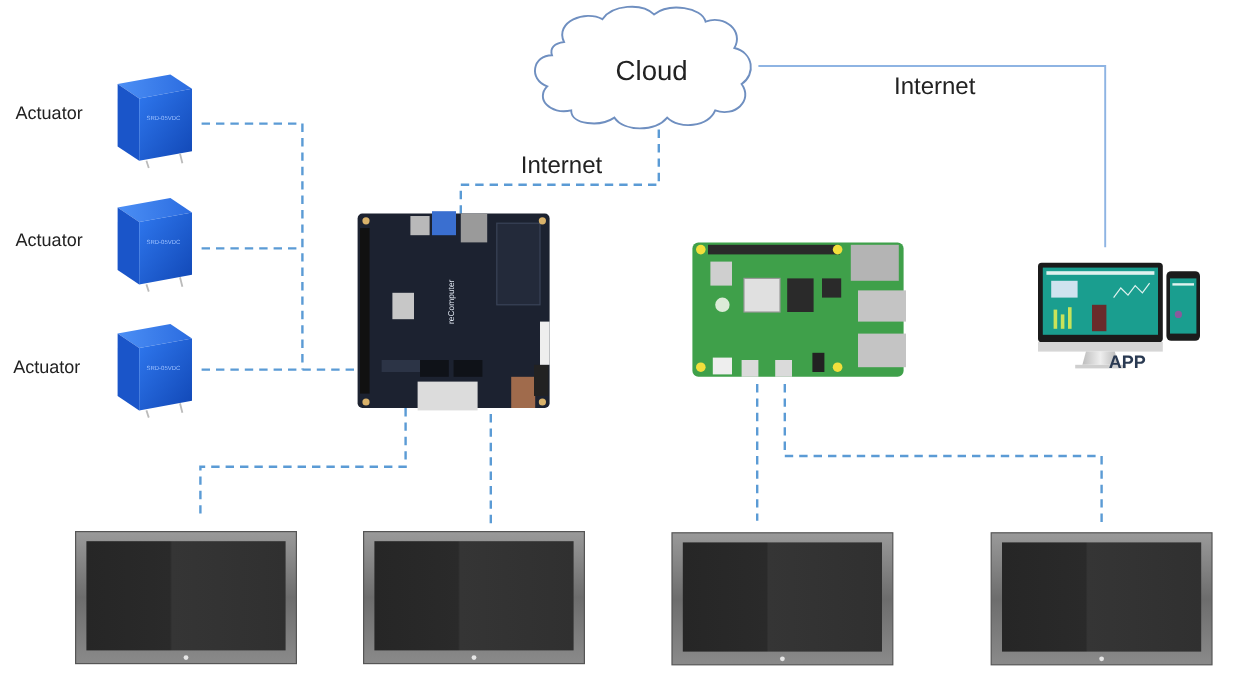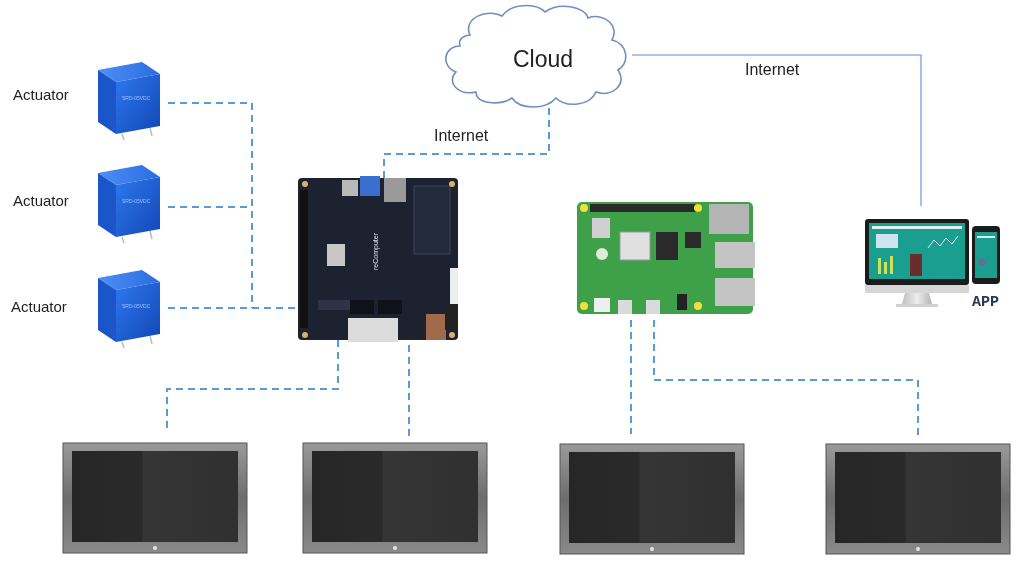--- a/index.html
+++ b/index.html
@@ -1,18 +1,18 @@
 <!DOCTYPE html>
 <html><head>
 <meta charset="utf-8">
 <style>
   html, body { margin:0; padding:0; background:#ffffff; }
   body { width:1030px; height:566px; position:relative; overflow:hidden; font-family:"Liberation Sans", sans-serif; }
   #canvas { position:absolute; left:0; top:0; width:1030px; height:566px; }
-  .label { position:absolute; font-family:"Liberation Sans", sans-serif; color:#222; font-size:16px; }
+  .label { position:absolute; font-family:"Liberation Sans", sans-serif; color:#222; font-size:20px; }
   .app-label { position:absolute; font-family:"Liberation Sans", sans-serif; font-weight:bold; font-size:15px; color:#2a3a52; }
 </style>
 </head>
 <body>
 
 <svg id="canvas" viewBox="0 0 1030 566" xmlns="http://www.w3.org/2000/svg">
   <defs>
     <linearGradient id="relayFront" x1="0" y1="0" x2="1" y2="1">
       <stop offset="0" stop-color="#2f78ef"></stop>
       <stop offset="1" stop-color="#1147b5"></stop>
@@ -173,13 +173,13 @@
     <circle cx="918" cy="549" r="2" fill="#e6e6e6"></circle>
   </g>
 </svg>
 
 <div class="label" style="left:513px; top:46px; font-size:23px;">Cloud</div>
 <div class="label" style="left:745px; top:61px;">Internet</div>
 <div class="label" style="left:434px; top:127px;">Internet</div>
 <div class="label" style="left:13px; top:86px; font-size:15px;">Actuator</div>
 <div class="label" style="left:13px; top:192px; font-size:15px;">Actuator</div>
 <div class="label" style="left:11px; top:298px; font-size:15px;">Actuator</div>
-<div class="app-label" style="left:972px; top:294px;font-family:Liberation Mono, monospace;">APP</div>
+<div class="app-label" style="left:924px; top:294px;">APP</div>
 
 </body></html>

